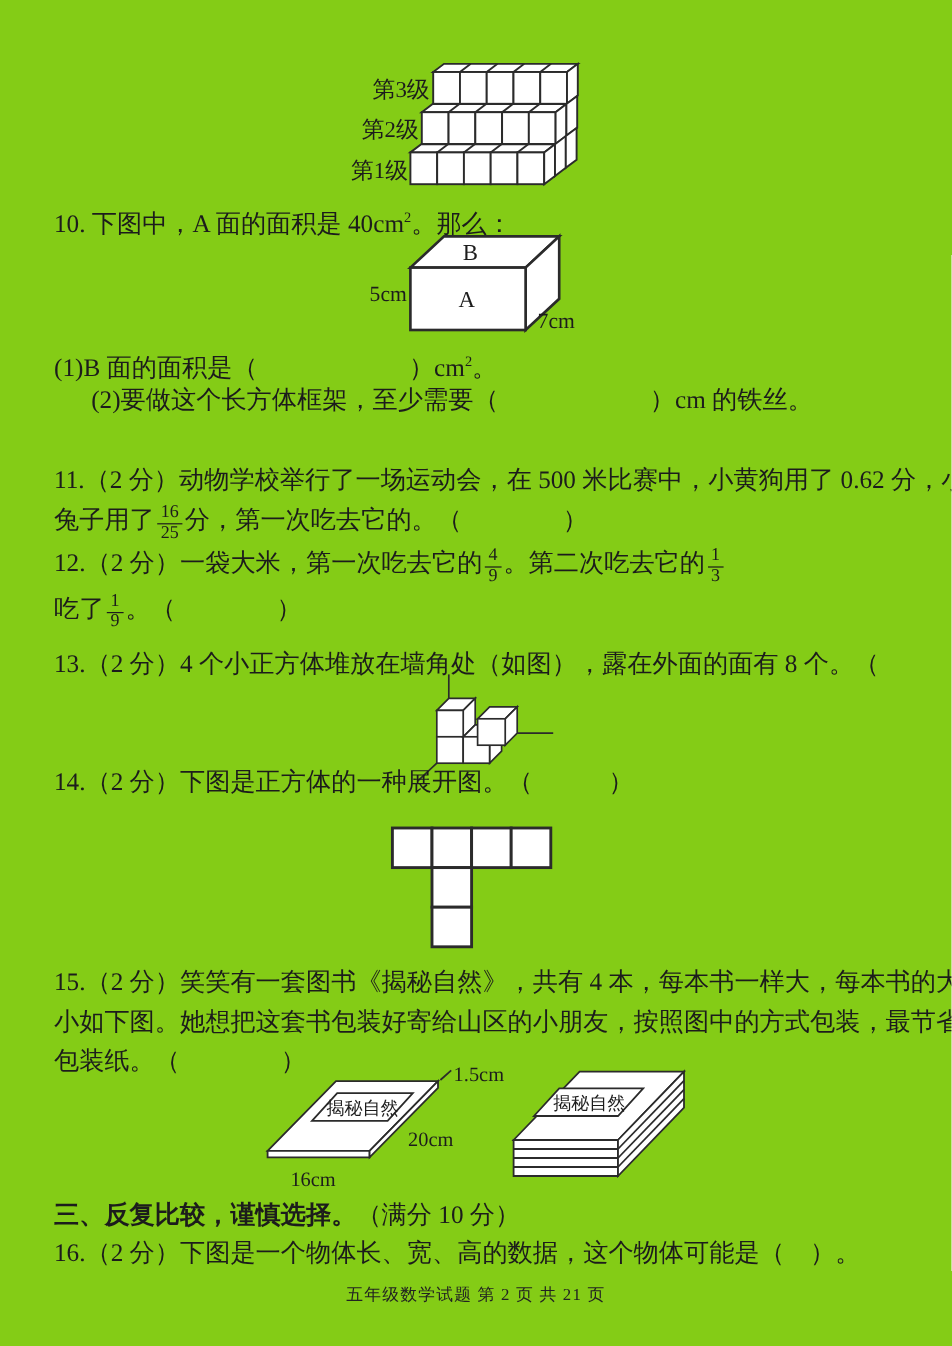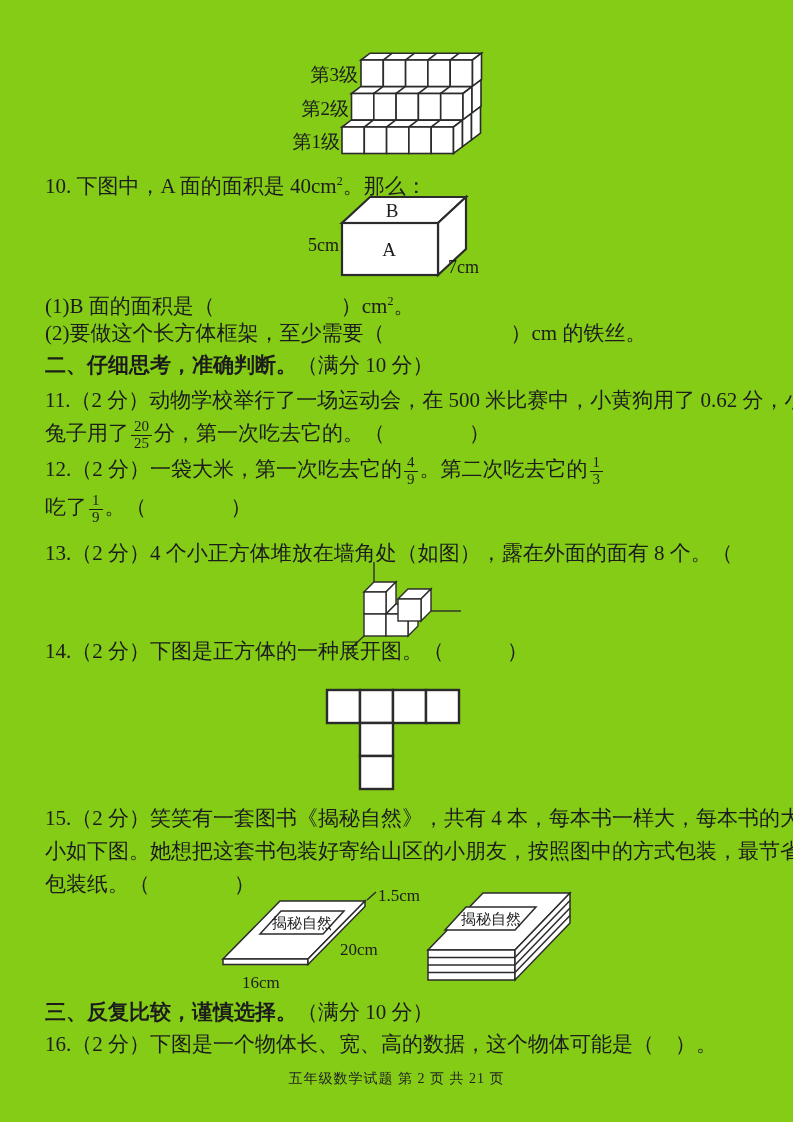--- a/index.html
+++ b/index.html
@@ -88,29 +88,26 @@
       <text x="92" y="25" font-size="19" text-anchor="middle">B</text>
       <text x="89" y="64" font-size="19" text-anchor="middle">A</text>
       <text x="39" y="59" font-size="18" text-anchor="end">5cm</text>
       <text x="148" y="81" font-size="18">7cm</text>
     </svg>
   </div>
 
   <div class="line" style="top:286px;">
     <span>(1)B 面的面积是（　　　　　　）cm</span><sup>2</sup><span>。</span>
   </div>
-  <div class="line" style="top:318px;">(2)要做这个长方体框架，至少需要（　　　　　　）cm 的铁丝。</div>
+  <div class="line" style="top:318px;margin-left:31px;">(2)要做这个长方体框架，至少需要（　　　　　　）cm 的铁丝。</div>
 
-  <div class="line heading" style="top:350px;">
-    <span>二、仔细思考，准确判断。</span><span class="score">（满分 10 分）</span>
-  </div>
 
   <div class="line" style="top:385px;">11.（2 分）动物学校举行了一场运动会，在 500 米比赛中，小黄狗用了 0.62 分，小</div>
   <div class="line" style="top:418px;">
-    <span>兔子用了</span><span class="frac"><span class="num">20</span><span class="den">25</span></span><span>分，第一次吃去它的。（　　　　）</span>
+    <span>兔子用了</span><span class="frac"><span class="num">16</span><span class="den">25</span></span><span>分，第一次吃去它的。（　　　　）</span>
   </div>
 
   <div class="line" style="top:454px;">
     <span>12.（2 分）一袋大米，第一次吃去它的</span><span class="frac"><span class="num">4</span><span class="den">9</span></span><span>。第二次吃去它的</span><span class="frac"><span class="num">1</span><span class="den">3</span></span>
   </div>
   <div class="line" style="top:492px;">
     <span>吃了</span><span class="frac"><span class="num">1</span><span class="den">9</span></span><span>。（　　　　）</span>
   </div>
 
   <div class="line" style="top:538px;">13.（2 分）4 个小正方体堆放在墙角处（如图），露在外面的面有 8 个。（　　　　）</div>

